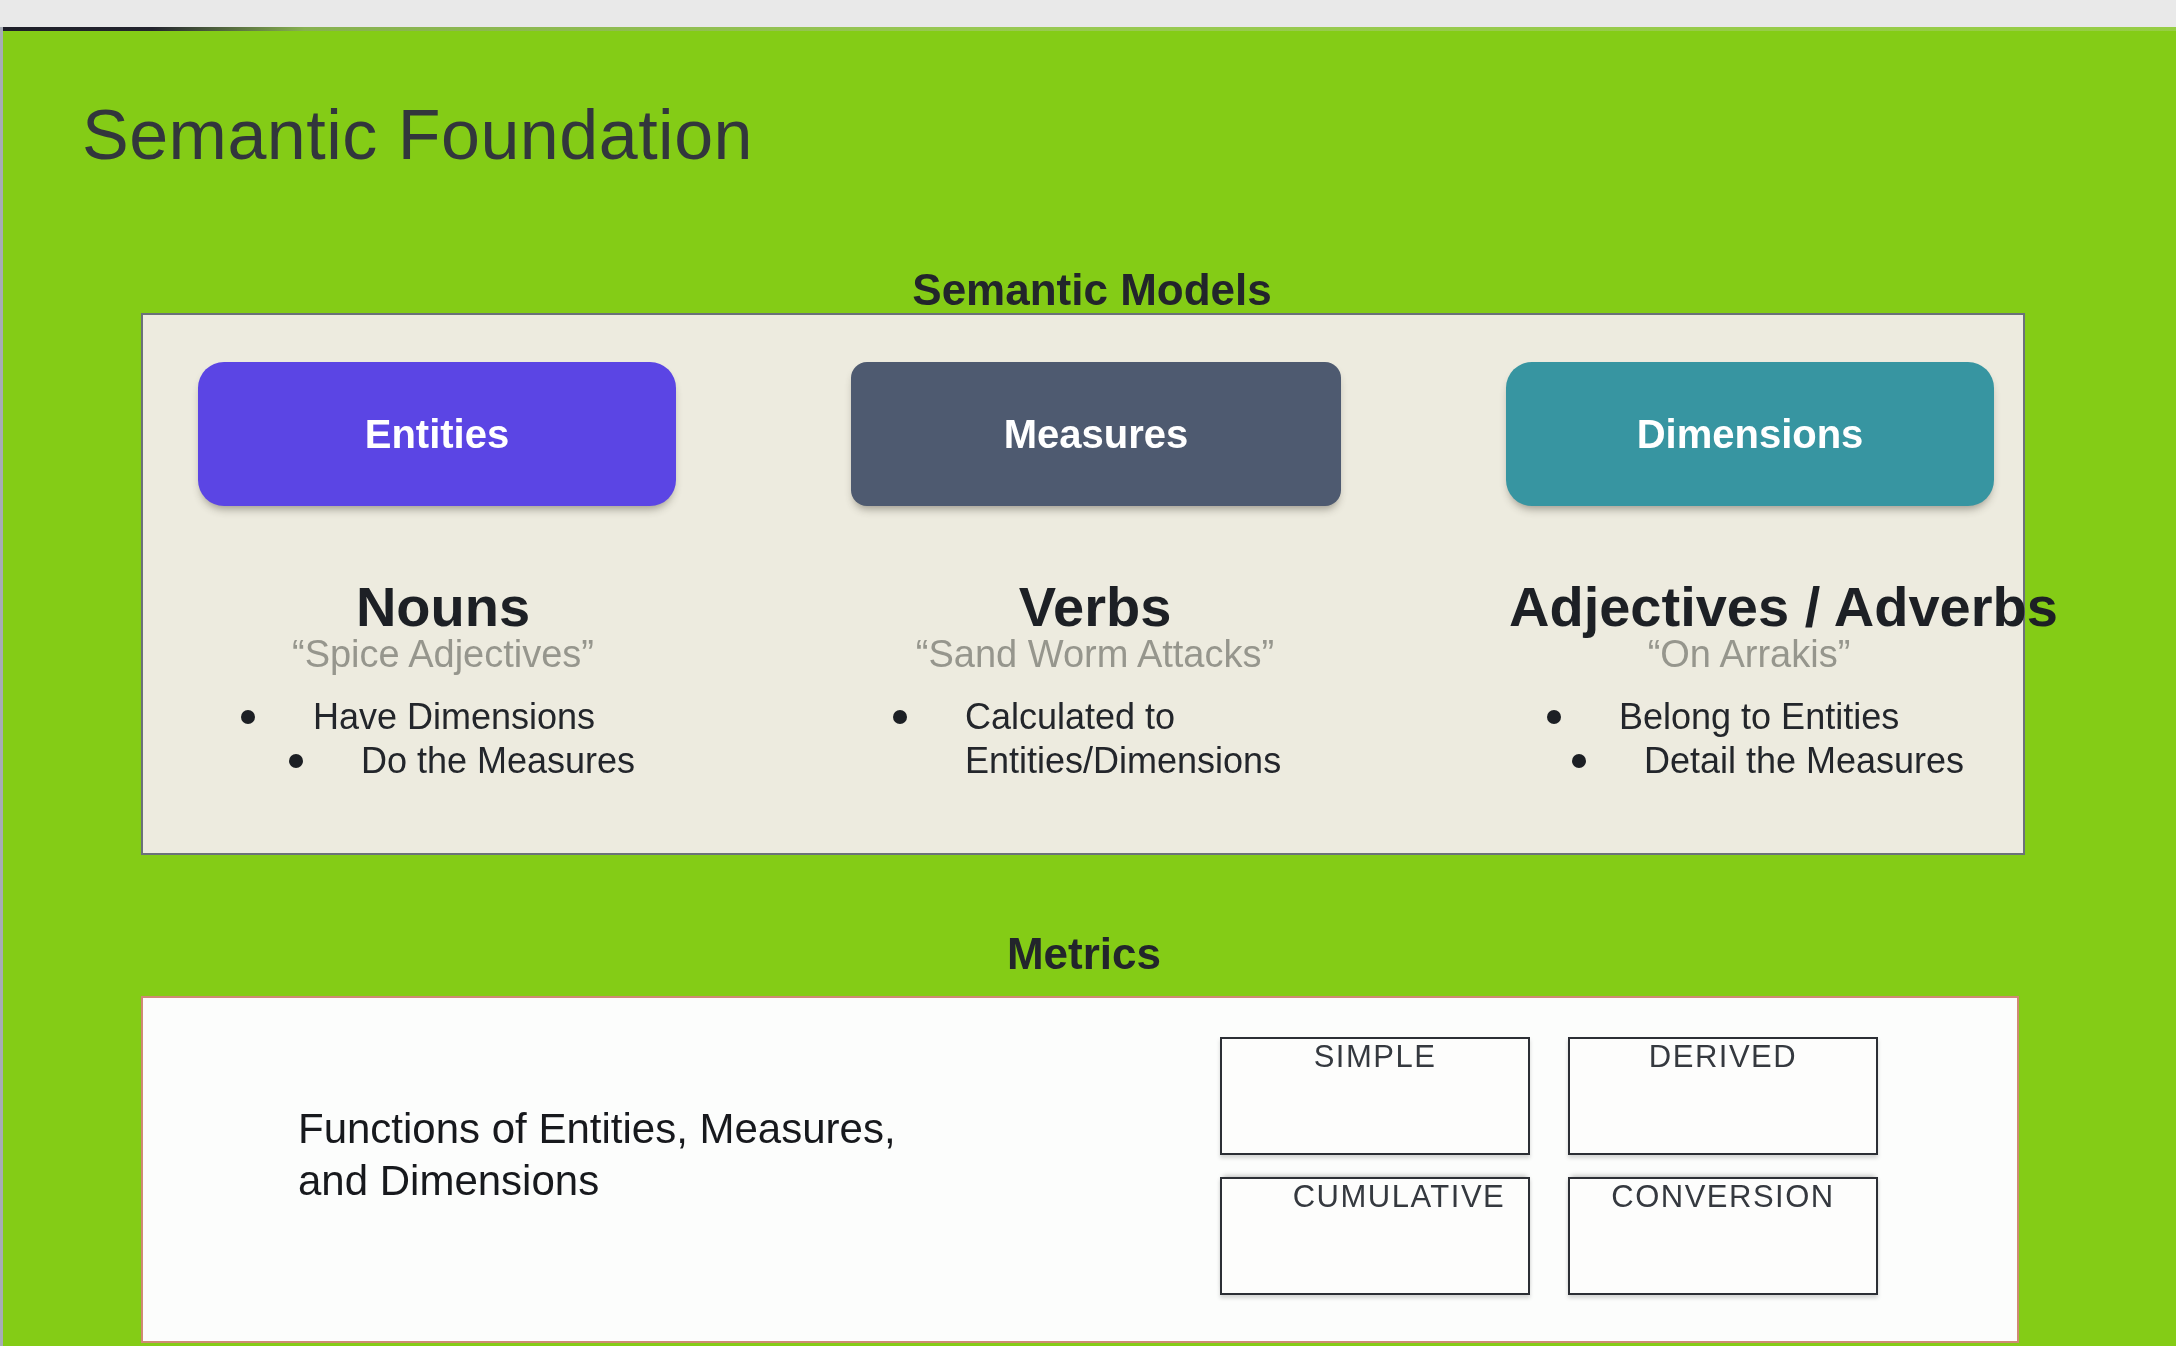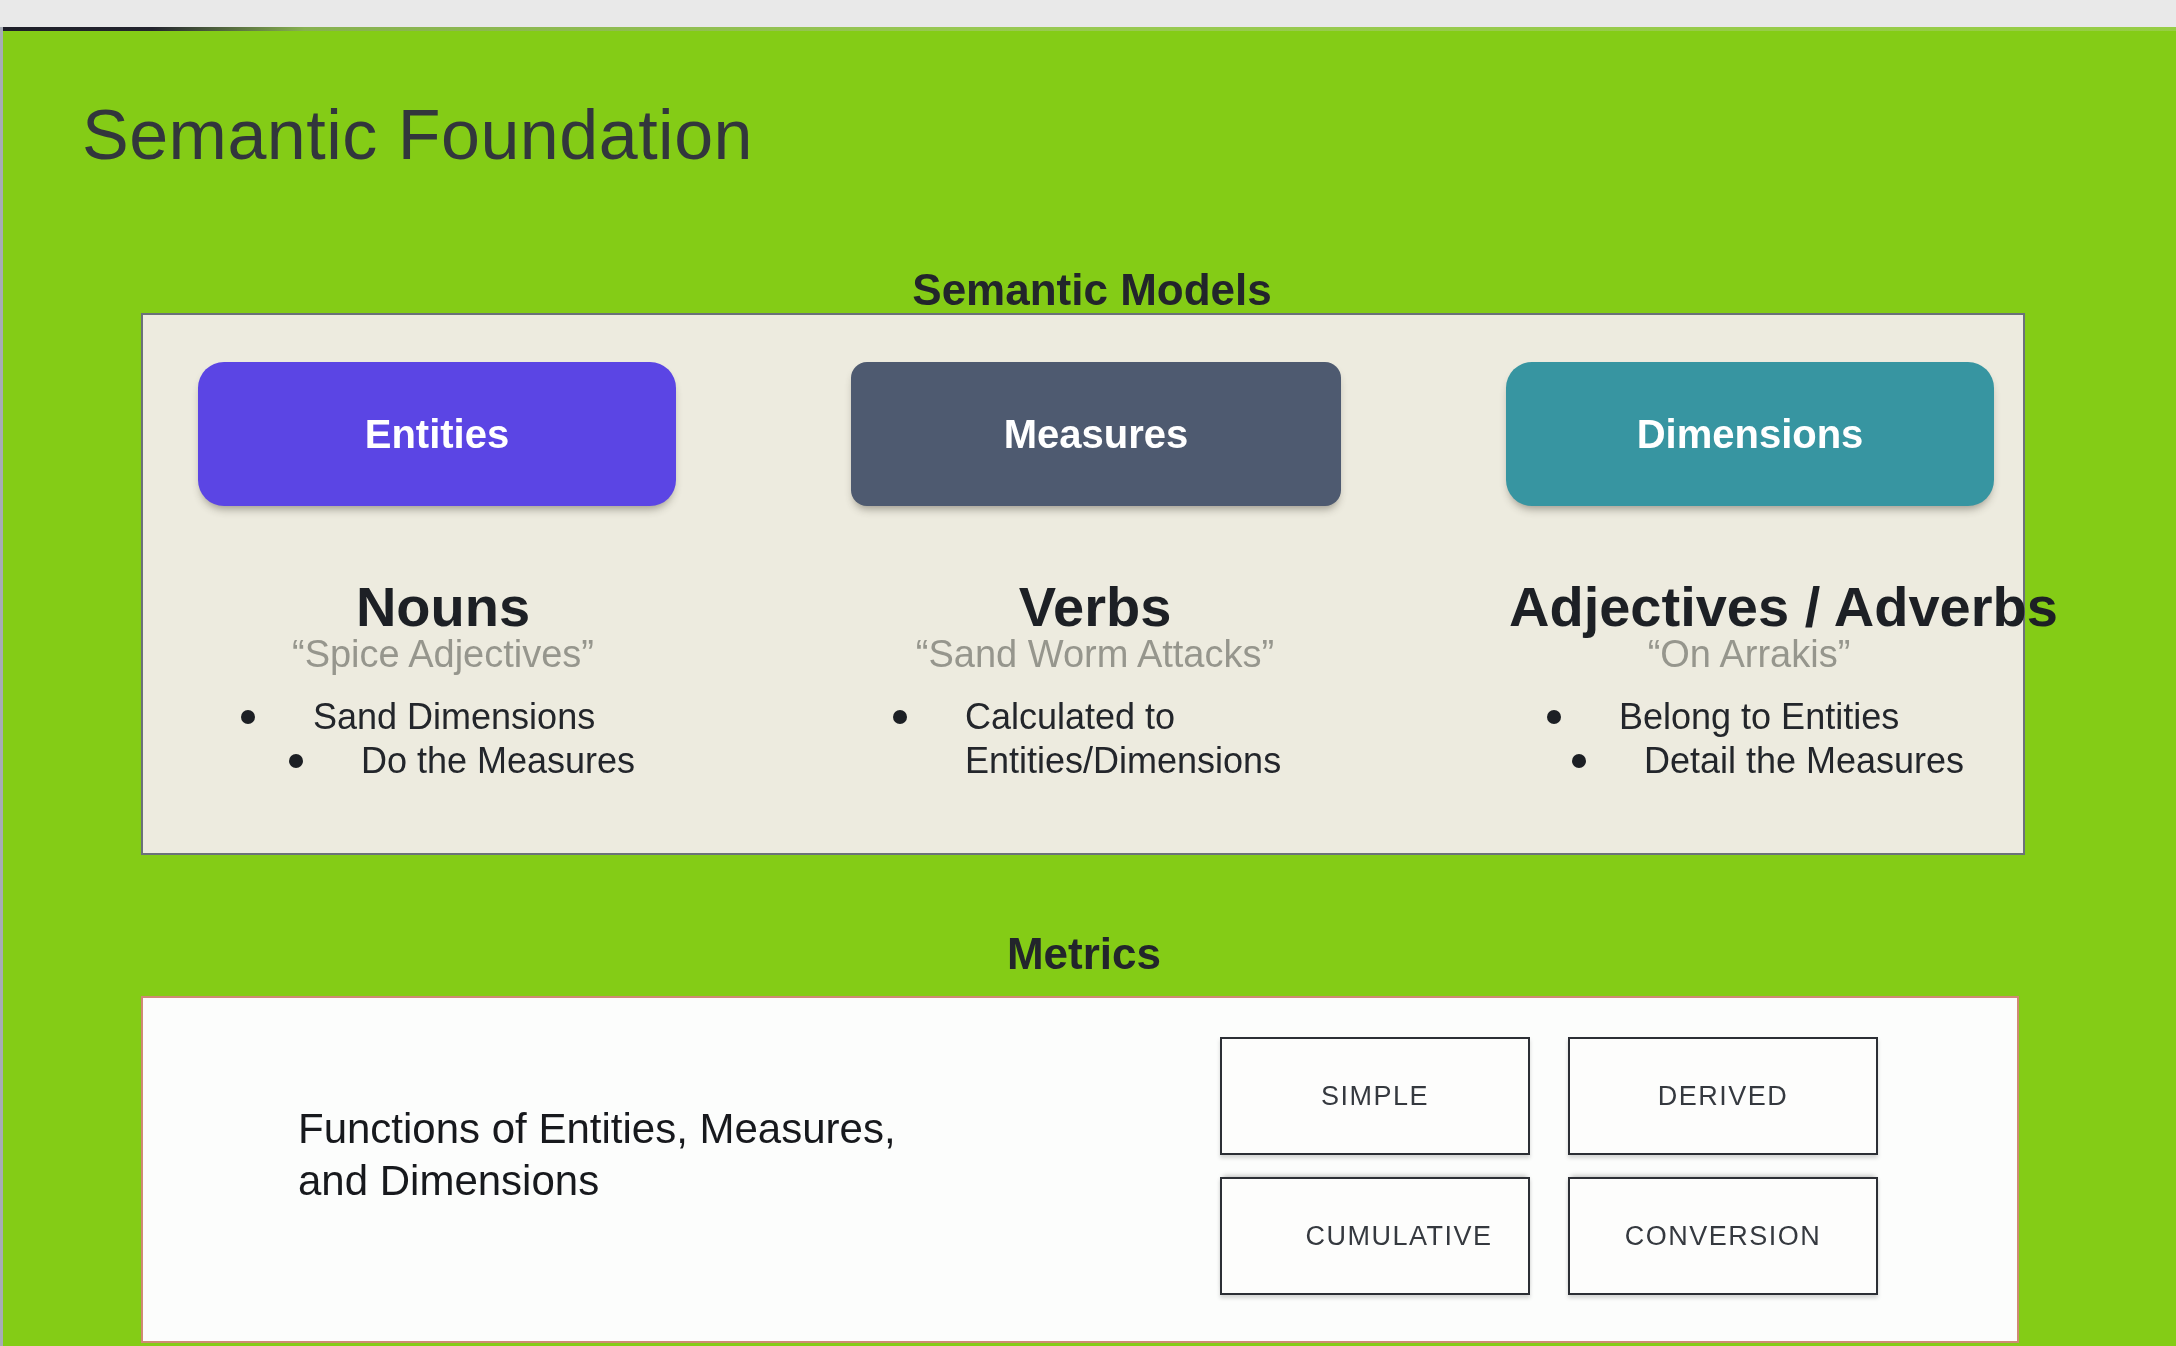--- a/index.html
+++ b/index.html
@@ -90,22 +90,22 @@
   }
   .metrics-desc{
     position:absolute;left:155px;top:105px;
     font-size:42px;line-height:52px;color:#17191d;
     white-space:pre-line;
   }
   .metric-box{
     position:absolute;width:310px;height:118px;
     border:2px solid #2c2f35;box-sizing:border-box;
     background:#fdfdfc;
-    display:flex;align-items:center;justify-content:center;
-    font-size:27px;letter-spacing:1.5px;color:#35393f;
+    display:flex;justify-content:center;
+    font-size:31px;letter-spacing:1.5px;color:#35393f;
     box-shadow:0 3px 4px rgba(0,0,0,.16);
   }
   #metric-simple{left:1077px;top:39px;}
   #metric-derived{left:1425px;top:39px;}
   #metric-cumulative{left:1077px;top:179px;box-shadow:0 -4px 5px -3px rgba(0,0,0,.28),0 3px 4px rgba(0,0,0,.16);padding-left:48px;}
   #metric-conversion{left:1425px;top:179px;box-shadow:0 -4px 5px -3px rgba(0,0,0,.28),0 3px 4px rgba(0,0,0,.16);}
 </style>
 </head>
 <body>
 
@@ -128,21 +128,21 @@
     <div class="pill" id="pill-dimensions" style="background-color: rgb(55, 149, 161);">
       <span>Dimensions</span>
     </div>
 
     <div class="info-block" id="info-entities">
       <div class="word-class">Nouns</div>
       <div class="example">“Spice Adjectives”</div>
       <div class="bullets">
         <div class="bullet">
           <span class="dot"></span>
-          <span class="bullet-text">Sand Dimensions</span>
+          <span class="bullet-text">Have Dimensions</span>
         </div>
         <div class="bullet">
           <span class="dot"></span>
           <span class="bullet-text">Do the Measures</span>
         </div>
       </div>
     </div>
 
     <div class="info-block" id="info-measures">
       <div class="word-class">Verbs</div>

